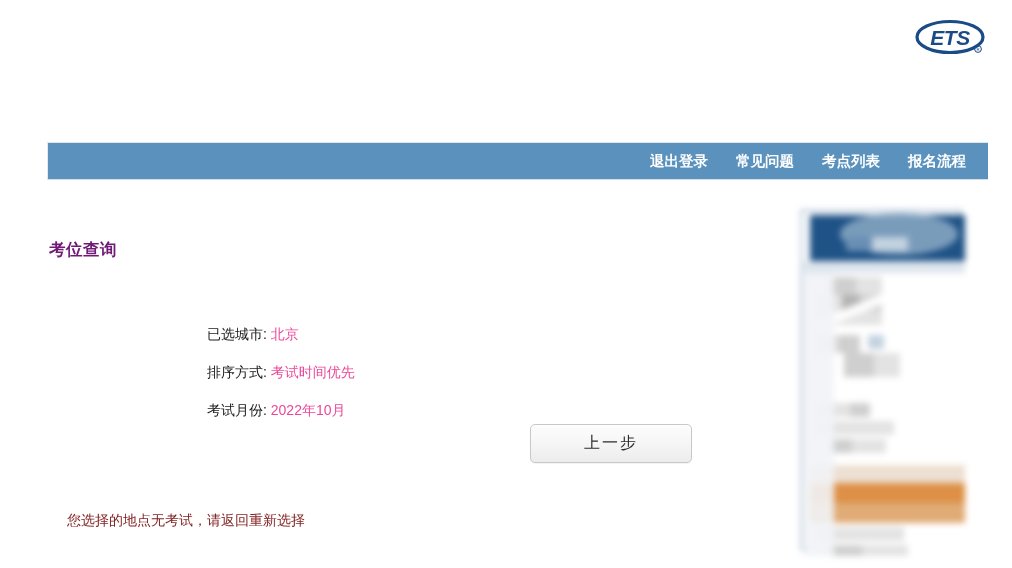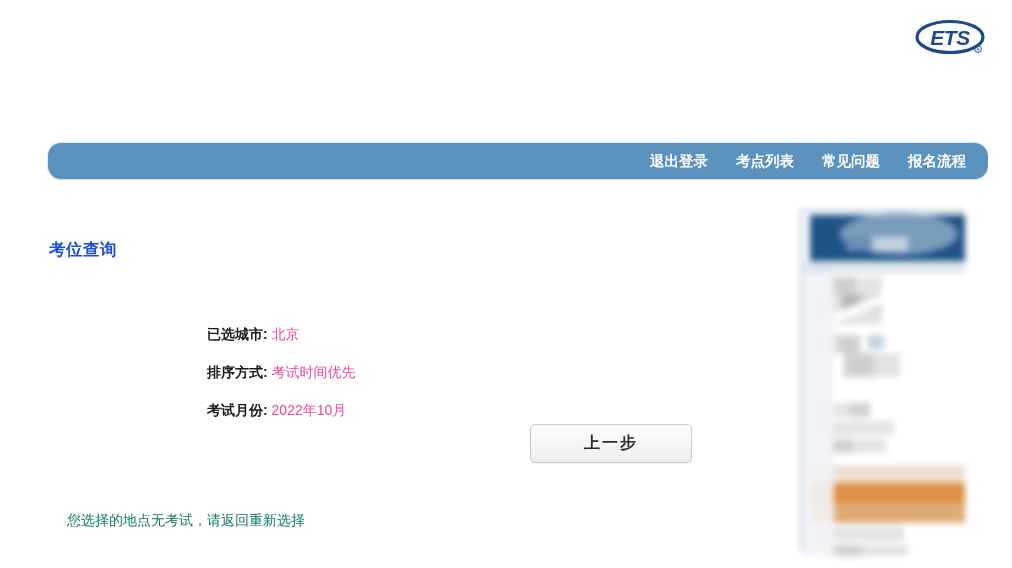--- a/index.html
+++ b/index.html
@@ -67,59 +67,58 @@
     width: 941px;
     height: 38px;
     background: #5b92bd;
     border-left: 1px solid #e3e9ee;
     border-top: 1px solid #dfe6ec;
     border-bottom: 1px solid #d6dde4;
     display: flex;
     align-items: center;
     justify-content: flex-end;
     padding-right: 8px;
-    border-radius: 14px;
   }
   .nav-item {
     color: #ffffff;
     font-size: 14.5px;
     font-weight: bold;
     padding: 0 14px;
     line-height: 36px;
     white-space: nowrap;
     cursor: pointer;
     text-decoration: none;
   }
 
   
   .page-title {
     position: absolute;
     left: 49px;
     top: 228px;
     font-size: 16.5px;
     font-weight: bold;
-    color: #1d4ed8;
+    color: #701a75;
     letter-spacing: 0.5px;
   }
 
   .info-block {
     position: absolute;
     left: 207px;
     top: 326px;
     width: 420px;
   }
   .info-row {
     font-size: 14px;
     color: #2b2b2b;
     margin-bottom: 21px;
     line-height: 17px;
     white-space: nowrap;
   }
   .info-label {
-    font-weight: bold;
+    font-weight: normal;
     color: #1a1a1a;
   }
   .info-value {
     font-weight: normal;
     color: #ec4899;
   }
 
   .back-button {
     position: absolute;
     left: 530px;
@@ -128,29 +127,28 @@
     height: 39px;
     border: 1px solid #c8c8c8;
     border-radius: 5px;
     background: linear-gradient(to bottom, #fdfdfd 0%, #f6f6f6 48%, #ececec 100%);
     color: #2b2b2b;
     font-family: "Liberation Sans", "DejaVu Sans", sans-serif;
     font-size: 16px;
     letter-spacing: 2px;
     cursor: pointer;
     box-shadow: 0 1px 1px rgba(0,0,0,0.05);
-    font-weight: bold;
   }
 
   .notice-text {
     position: absolute;
     left: 67px;
     top: 512px;
     font-size: 14px;
-    color: #0f766e;
+    color: #7f1d1d;
     white-space: nowrap;
   }
 
   
   .redacted-panel {
     position: absolute;
     left: 795px;
     top: 196px;
     width: 170px;
     height: 360px;
@@ -282,22 +280,22 @@
         <text x="64" y="33.4" text-anchor="middle" font-family="Liberation Sans, DejaVu Sans, sans-serif" font-size="4.4" fill="#1b4b86">R</text>
       </svg>
     </div>
 
 
   </div>
 </div>
 
 <nav class="navbar">
   <a class="nav-item" href="#">退出登录</a>
+  <a class="nav-item" href="#">常见问题</a>
   <a class="nav-item" href="#">考点列表</a>
-  <a class="nav-item" href="#">常见问题</a>
   <a class="nav-item" href="#">报名流程</a>
 </nav>
 
 <h1 class="page-title">考位查询</h1>
 
 <div class="info-block">
 
   <div class="info-row">
     <span class="info-label">已选城市:</span>
     <span class="info-value">北京</span>

